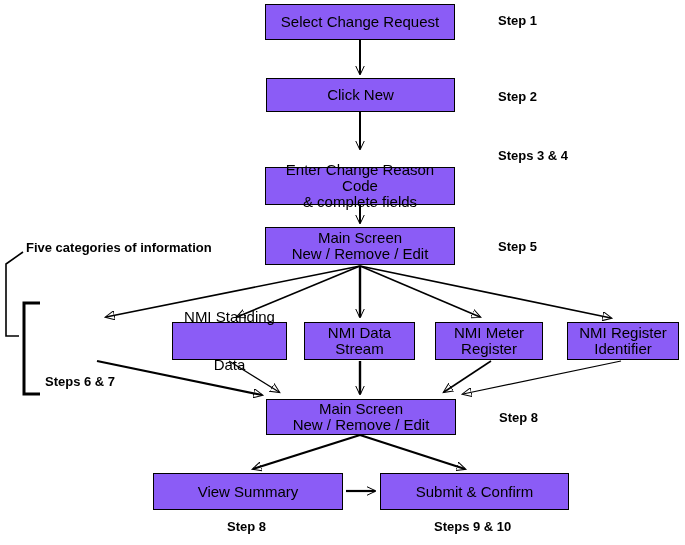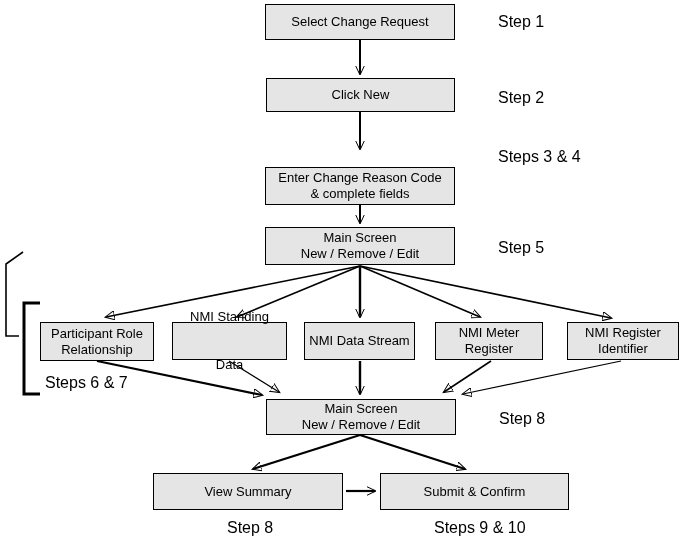--- a/index.html
+++ b/index.html
@@ -27,34 +27,34 @@
   .w1 { stroke-width: 1.2px; }
   .w15 { stroke-width: 1.6px; }
   .w2 { stroke-width: 2px; }
   .w22 { stroke-width: 2.2px; }
   .w24 { stroke-width: 2.4px; }
   .w3 { stroke-width: 3px; }
   .node {
     position: absolute;
     box-sizing: border-box;
     border: 1px solid #000000;
-    background: #e5e5e5;
+    background: #8b5cf6;
     display: flex;
     flex-direction: column;
     align-items: center;
     justify-content: center;
     text-align: center;
-    font-size: 13px;
+    font-size: 15px;
     line-height: 16px;
     color: #000000;
   }
   .step-label {
     position: absolute;
-    font-size: 16px;
-    font-weight: normal;
+    font-size: 13px;
+    font-weight: bold;
     color: #000000;
     white-space: nowrap;
   }
   .annotation {
     position: absolute;
     font-size: 13px;
     font-weight: bold;
     color: #000000;
     white-space: nowrap;
   }
@@ -89,43 +89,40 @@
 
     <line class="w22" x1="360" y1="435" x2="253" y2="469" marker-end="url(#ah)"></line>
     <line class="w22" x1="360" y1="435" x2="465" y2="469" marker-end="url(#ah)"></line>
     <line class="w22" x1="346" y1="491" x2="375" y2="491" marker-end="url(#ah)"></line>
 
     <polyline class="w15" points="23,252 6,264 6,336 19,336"></polyline>
 
     <path class="w3" d="M40,303 L24,303 L24,394 L40,394"></path>
   </svg>
 
+  <div class="annotation" style="left:26px; top:240px;">Five categories of information</div>
 
   <div class="node" style="left:265px; top:4px; width:190px; height:36px;">
     <span>Select Change Request</span>
   </div>
 
   <div class="node" style="left:266px; top:78px; width:189px; height:34px;">
     <span>Click New</span>
   </div>
 
   <div class="node" style="left:265px; top:167px; width:190px; height:38px;">
     <span>Enter Change Reason Code</span>
     <span>&amp; complete fields</span>
   </div>
 
   <div class="node" style="left:265px; top:227px; width:190px; height:38px;">
     <span>Main Screen</span>
     <span>New / Remove / Edit</span>
   </div>
 
-  <div class="node" style="left:40px; top:322px; width:114px; height:39px;">
-    <span>Participant Role</span>
-    <span>Relationship</span>
-  </div>
 
   <div class="node" style="left:172px; top:322px; width:115px; height:38px;gap:32px;">
     <span>NMI Standing</span>
     <span>Data</span>
   </div>
 
   <div class="node" style="left:304px; top:322px; width:111px; height:38px;">
     <span>NMI Data Stream</span>
   </div>
 

